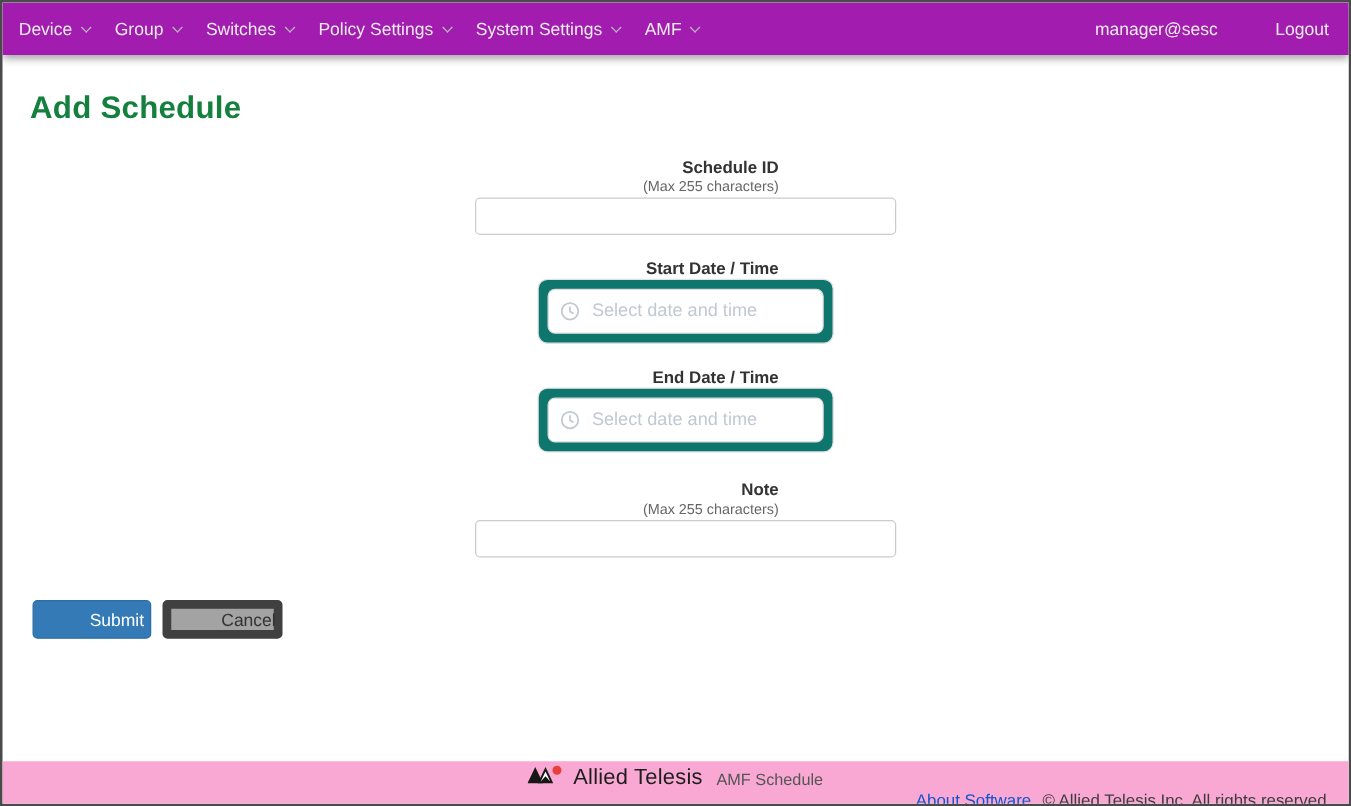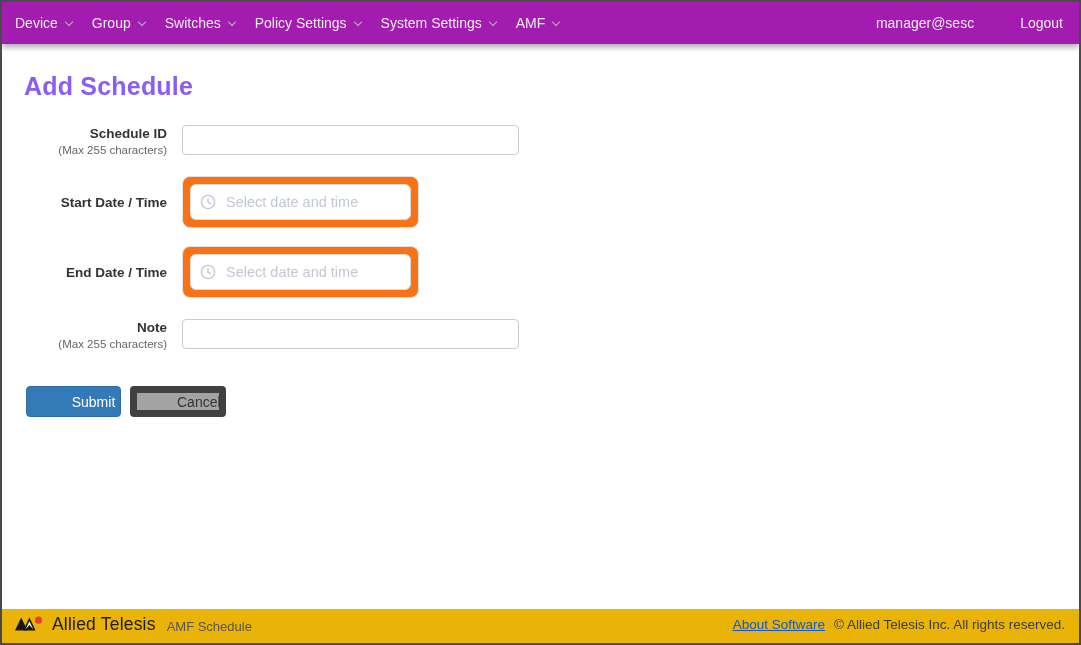--- a/index.html
+++ b/index.html
@@ -47,27 +47,27 @@
   }
   .nav-right { margin-left: auto; display: flex; align-items: center; }
   .nav-user { color: #ededed; font-size: 14px; margin-right: 46px; text-align: right; }
   .nav-logout { color: #ededed; font-size: 14px; cursor: pointer; }
 
   
   .main { padding: 0; }
   .page-title {
     font-size: 25px;
     font-weight: bold;
-    color: #8b5cf6;
+    color: #15803d;
     margin: 28px 0 0 22px;
     letter-spacing: 0.2px;
   }
   .form { margin-top: 21px; }
   .form-row { display: flex; margin-bottom: 18px; }
-  .form-row.center { align-items: center; }
+  .form-row.center { align-items: center; flex-direction: column; }
   .form-row.note-row { margin-bottom: 0; }
   .label-col { width: 165px; text-align: right; flex: none; }
   .ctrl-col { margin-left: 15px; }
   .field-label {
     font-size: 13.5px;
     font-weight: bold;
     color: #333;
     line-height: 17px;
   }
   .field-hint {
@@ -86,21 +86,21 @@
     color: #333;
     outline: none;
     font-family: "Liberation Sans", sans-serif;
   }
 
   .dt-outer {
     width: 237px; height: 52px;
     border: 1px solid #e1e1e1;
     border-radius: 8px;
     padding: 7px;
-    background: #f97316;
+    background: #0f766e;
   }
   .dt-inner {
     width: 100%; height: 100%;
     border: 1px solid #dcdcdc;
     border-radius: 6px;
     display: flex;
     align-items: center;
     padding: 0 8px 0 9px;
     background: #fff;
   }
@@ -141,21 +141,22 @@
   }
 
   
   .footer {
     position: absolute;
     left: 0; right: 0; bottom: 0;
     height: 34px;
     display: flex;
     align-items: center;
     padding: 0 14px 4px 13px;
-    background: #eab308;
+    background: #f9a8d4;
+    flex-direction: column;
   }
   .footer-left { display: flex; align-items: center; }
   .brand-logo { margin-right: 7px; margin-top: 2px; }
   .brand-text {
     font-size: 17.5px;
     color: #1d1d1d;
     letter-spacing: 0.2px;
   }
   .product-name {
     font-size: 13px;

